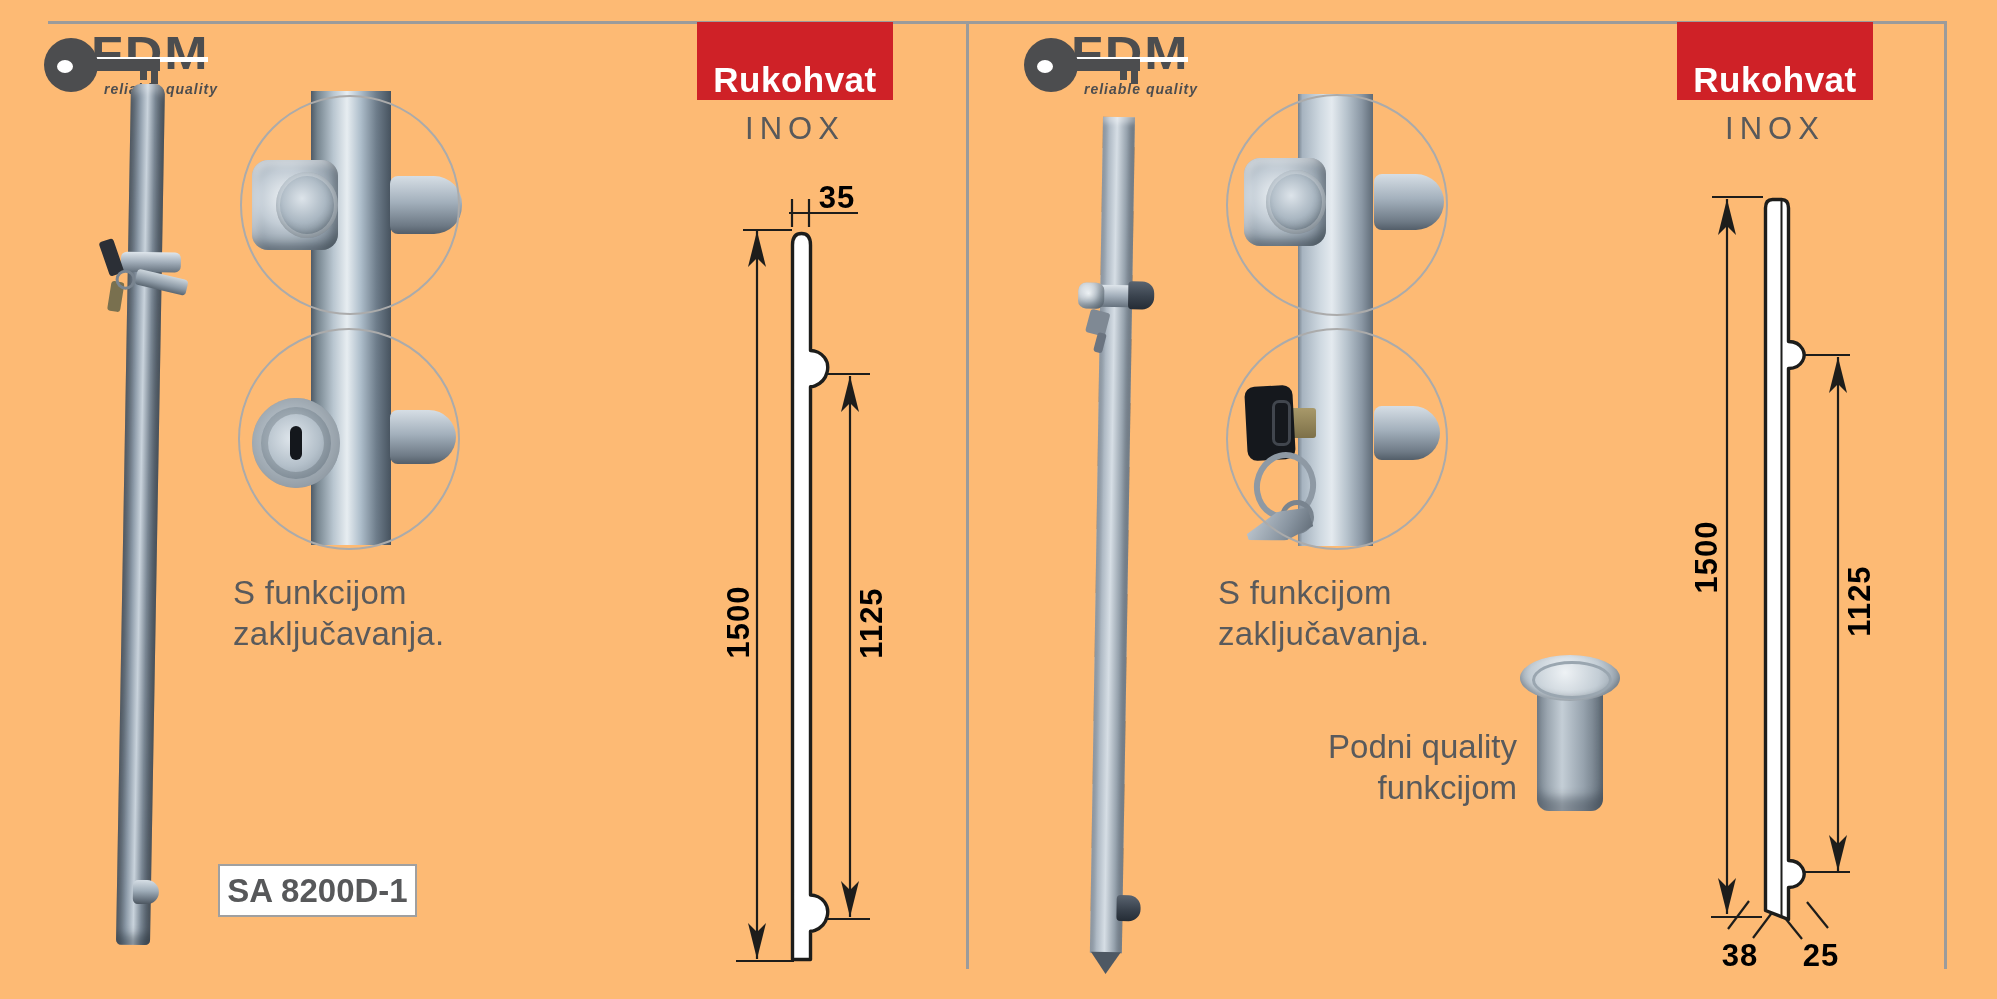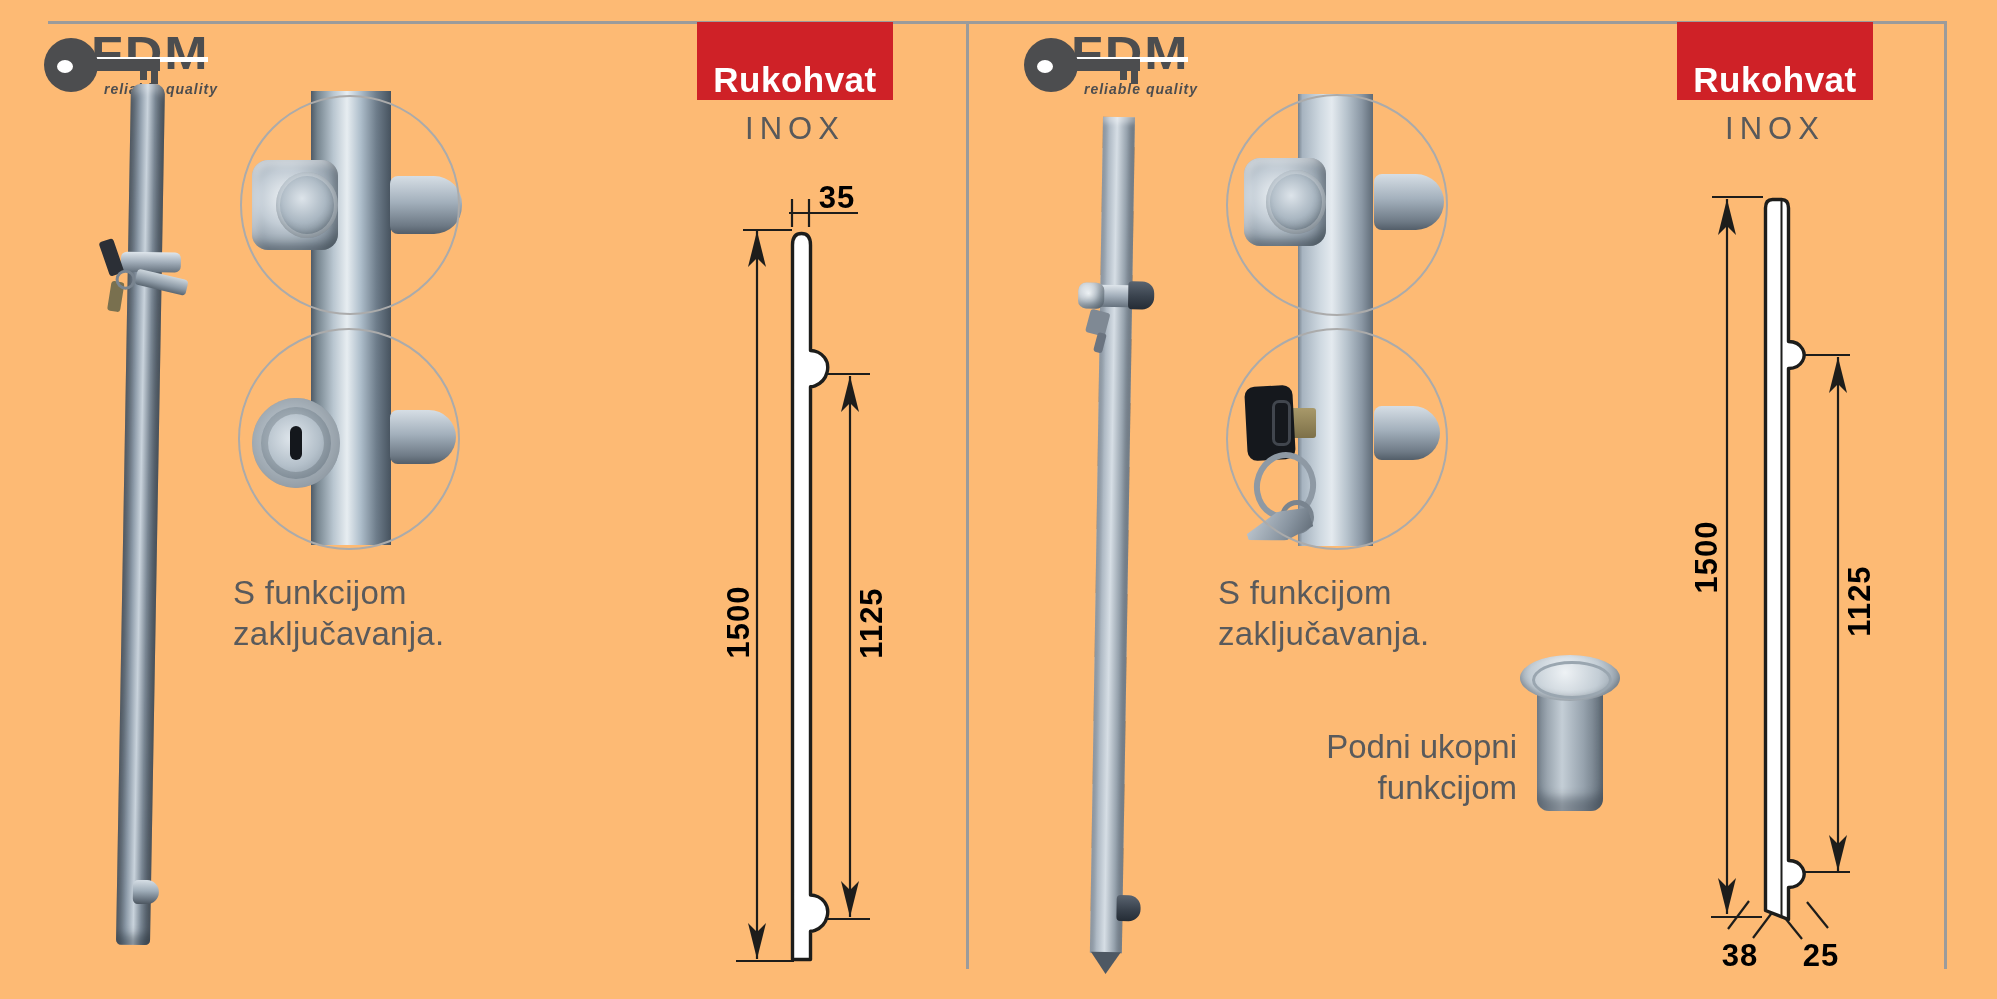--- a/index.html
+++ b/index.html
@@ -142,20 +142,23 @@
       <div class="stud-callout" style="left:390px;top:410px;width:66px;height:54px;"></div>
       <div class="circle-outline" style="left:240px;top:95px;width:216px;height:216px;"></div>
       <div class="circle-outline" style="left:238px;top:328px;width:218px;height:218px;"></div>
     </div>
 
     <div class="feature" style="left:233px;top:572px;">
       <div>S funkcijom</div>
       <div>zaključavanja.</div>
     </div>
 
+    <div class="code-box" style="left:218px;top:864px;">
+      <span>SA 8200D-1</span>
+    </div>
 
     <svg class="abs" style="left:725px;top:175px;" width="180" height="800" viewBox="725 175 180 800">
       <g class="ink" stroke-width="2.2" stroke="#1d1d1b">
         <line x1="789" y1="213" x2="858" y2="213"></line>
         <line x1="792" y1="199" x2="792" y2="227"></line>
         <line x1="809" y1="199" x2="809" y2="227"></line>
         <line x1="743" y1="230" x2="792" y2="230"></line>
         <line x1="757" y1="231" x2="757" y2="959"></line>
         <line x1="736" y1="961" x2="794" y2="961"></line>
         <line x1="826" y1="374" x2="870" y2="374"></line>
@@ -226,21 +229,21 @@
       <div class="circle-outline" style="left:260px;top:94px;width:218px;height:218px;"></div>
       <div class="circle-outline" style="left:260px;top:328px;width:218px;height:218px;"></div>
     </div>
 
     <div class="feature" style="left:252px;top:572px;">
       <div>S funkcijom</div>
       <div>zaključavanja.</div>
     </div>
 
     <div class="accessory" style="left:289px;top:726px;width:262px;">
-      <div>Podni ukopni</div>
+      <div>Podni quality</div>
       <div>funkcijom</div>
     </div>
 
     <div class="abs" style="left:554px;top:655px;width:100px;height:160px;">
       <div class="socket-body" style="left:17px;top:28px;width:66px;height:128px;"></div>
       <div class="socket-flange" style="left:0;top:0;width:100px;height:46px;"></div>
       <div class="socket-ring" style="left:12px;top:6px;width:74px;height:32px;"></div>
       <div class="socket-button" style="left:22px;top:11px;width:54px;height:22px;"></div>
     </div>
 

